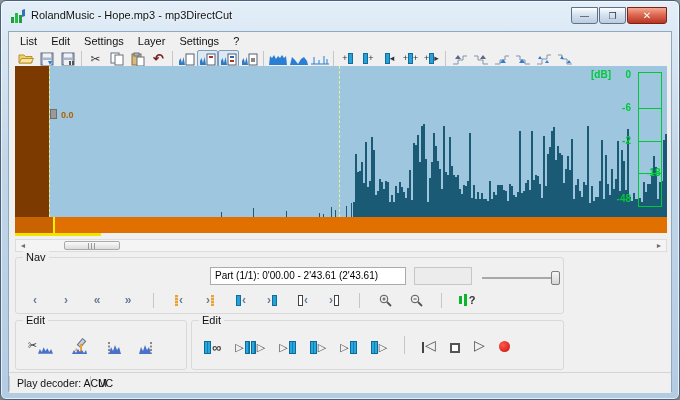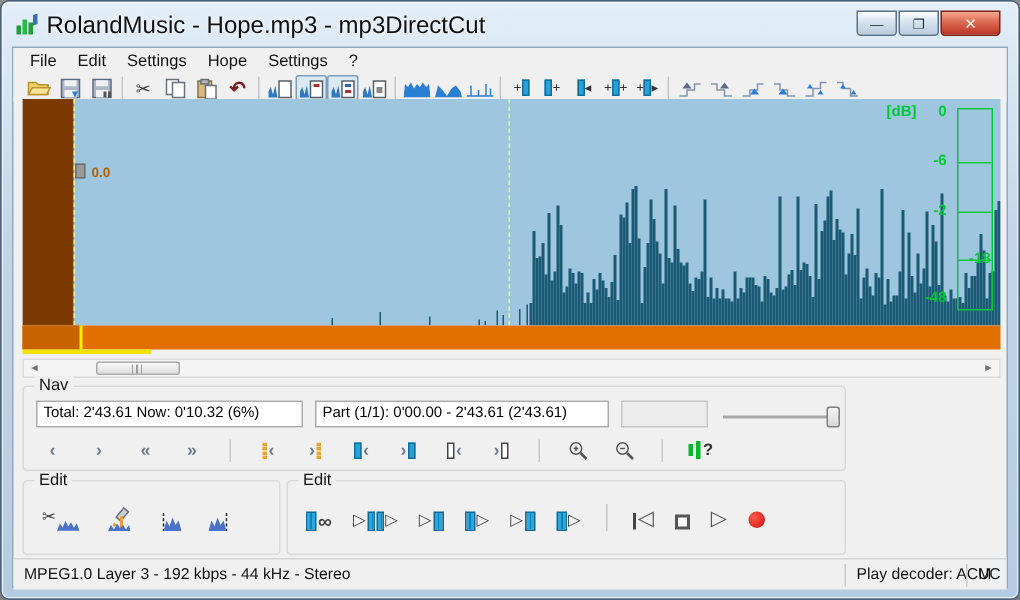--- a/index.html
+++ b/index.html
@@ -4,21 +4,21 @@
 <style>
   html,body{margin:0;padding:0;background:#9b9b9b;font-family:"Liberation Sans",sans-serif;}
   *{box-sizing:border-box;}
   .stage{width:680px;height:400px;position:relative;overflow:hidden;}
   .window{position:absolute;inset:0;border-radius:6px;border:1px solid #49617a;
     background:linear-gradient(#e3eef8,#c2d6e8 40%,#b4cce2);
     box-shadow:inset 0 0 0 1px rgba(255,255,255,.65), 0 3px 10px rgba(0,0,0,.45);}
   
   .titlebar{position:absolute;left:0;top:0;right:0;height:30px;}
   .app-icon{position:absolute;left:9px;top:7px;width:16px;height:16px;}
-  .title-text{position:absolute;left:30px;top:8px;font-size:16px;color:#111;text-shadow:0 0 3px #fff;white-space:nowrap;}
+  .title-text{position:absolute;left:30px;top:8px;font-size:11px;color:#111;text-shadow:0 0 3px #fff;white-space:nowrap;}
   .win-controls{position:absolute;top:6px;right:12px;display:flex;}
   .wbtn{height:17px;border:1px solid #5d7288;border-radius:0 0 3px 3px;display:flex;align-items:center;justify-content:center;
     font-size:9px;color:#1d2f42;background:linear-gradient(#fdfeff,#d5e2ef 45%,#bccddf);margin-left:0;}
   .wbtn+.wbtn{margin-left:1px;}
   .wbtn.min,.wbtn.max{width:27px;}
   .wbtn.close{width:40px;background:linear-gradient(#f5a893,#dd6951 45%,#b83523);color:#fff;border-color:#7c2114;font-size:10px;}
   
   .client{position:absolute;left:7px;right:7px;top:30px;bottom:7px;background:#f0f0f0;border:1px solid #8fa8bd;}
   .menubar{position:absolute;left:0;top:0;right:0;height:17px;display:flex;align-items:center;padding-left:4px;background:#f0f0f0;}
   .menu-item{font-size:11px;color:#111;padding:1px 7px;}
@@ -104,24 +104,24 @@
     <div class="win-controls">
       <div class="wbtn min">—</div>
       <div class="wbtn max">❐</div>
       <div class="wbtn close">✕</div>
     </div>
   </div>
 
   <div class="client">
 
     <div class="menubar">
-      <span class="menu-item">File</span>
+      <span class="menu-item">List</span>
       <span class="menu-item">Edit</span>
       <span class="menu-item">Settings</span>
-      <span class="menu-item">Hope</span>
+      <span class="menu-item">Layer</span>
       <span class="menu-item">Settings</span>
       <span class="menu-item">?</span>
     </div>
 
     <div class="toolbar">
       <div class="tb-btn">
         <svg width="16" height="13" viewBox="0 0 16 13">
               <path d="M1 3 L6 3 L7.5 4.5 L14 4.5 L14 11 L1 11 Z" fill="#f2cf66" stroke="#b8932f"></path>
               <path d="M1 11 L3.5 6.5 L15.5 6.5 L13 11 Z" fill="#fbe49a" stroke="#b8932f"></path>
             </svg>
@@ -469,21 +469,20 @@
     <div class="hscroll">
       <span class="sc-arrow" style="margin-right:auto;">◄</span>
       <span class="sc-arrow">►</span>
       <div class="sc-thumb">
             <div class="sc-grip"></div>
           </div>
     </div>
 
     <div class="group g-nav">
       <span class="group-label">Nav</span>
-      <div class="field" style="left:8px;width:178px;">Total: 2'43.61   Now: 0'10.32   (6%)</div>
       <div class="field" style="left:194px;width:196px;">Part (1/1): 0'00.00 - 2'43.61 (2'43.61)</div>
       <div class="field disabled" style="left:398px;width:58px;"></div>
       <div class="slider">
         <div class="slider-track"></div>
         <div class="slider-thumb"></div>
       </div>
       <div class="nav-row">
         <div class="nbtn">
               <span class="chev">‹</span>
             </div>
@@ -618,21 +617,20 @@
         <div class="abtn">
               <span class="tri big">▷</span>
             </div>
         <div class="abtn">
               <span class="rec-dot"></span>
             </div>
       </div>
     </div>
 
     <div class="statusbar">
-      <span class="st-cell st-left">MPEG1.0 Layer 3 - 192 kbps - 44 kHz - Stereo</span>
       <span class="st-sep"></span>
       <span class="st-cell" style="width:80px;">Play decoder: ACM</span>
       <span class="st-sep"></span>
       <span class="st-cell st-uc">UC</span>
     </div>
 
   </div>
  </div>
 </div>
 

